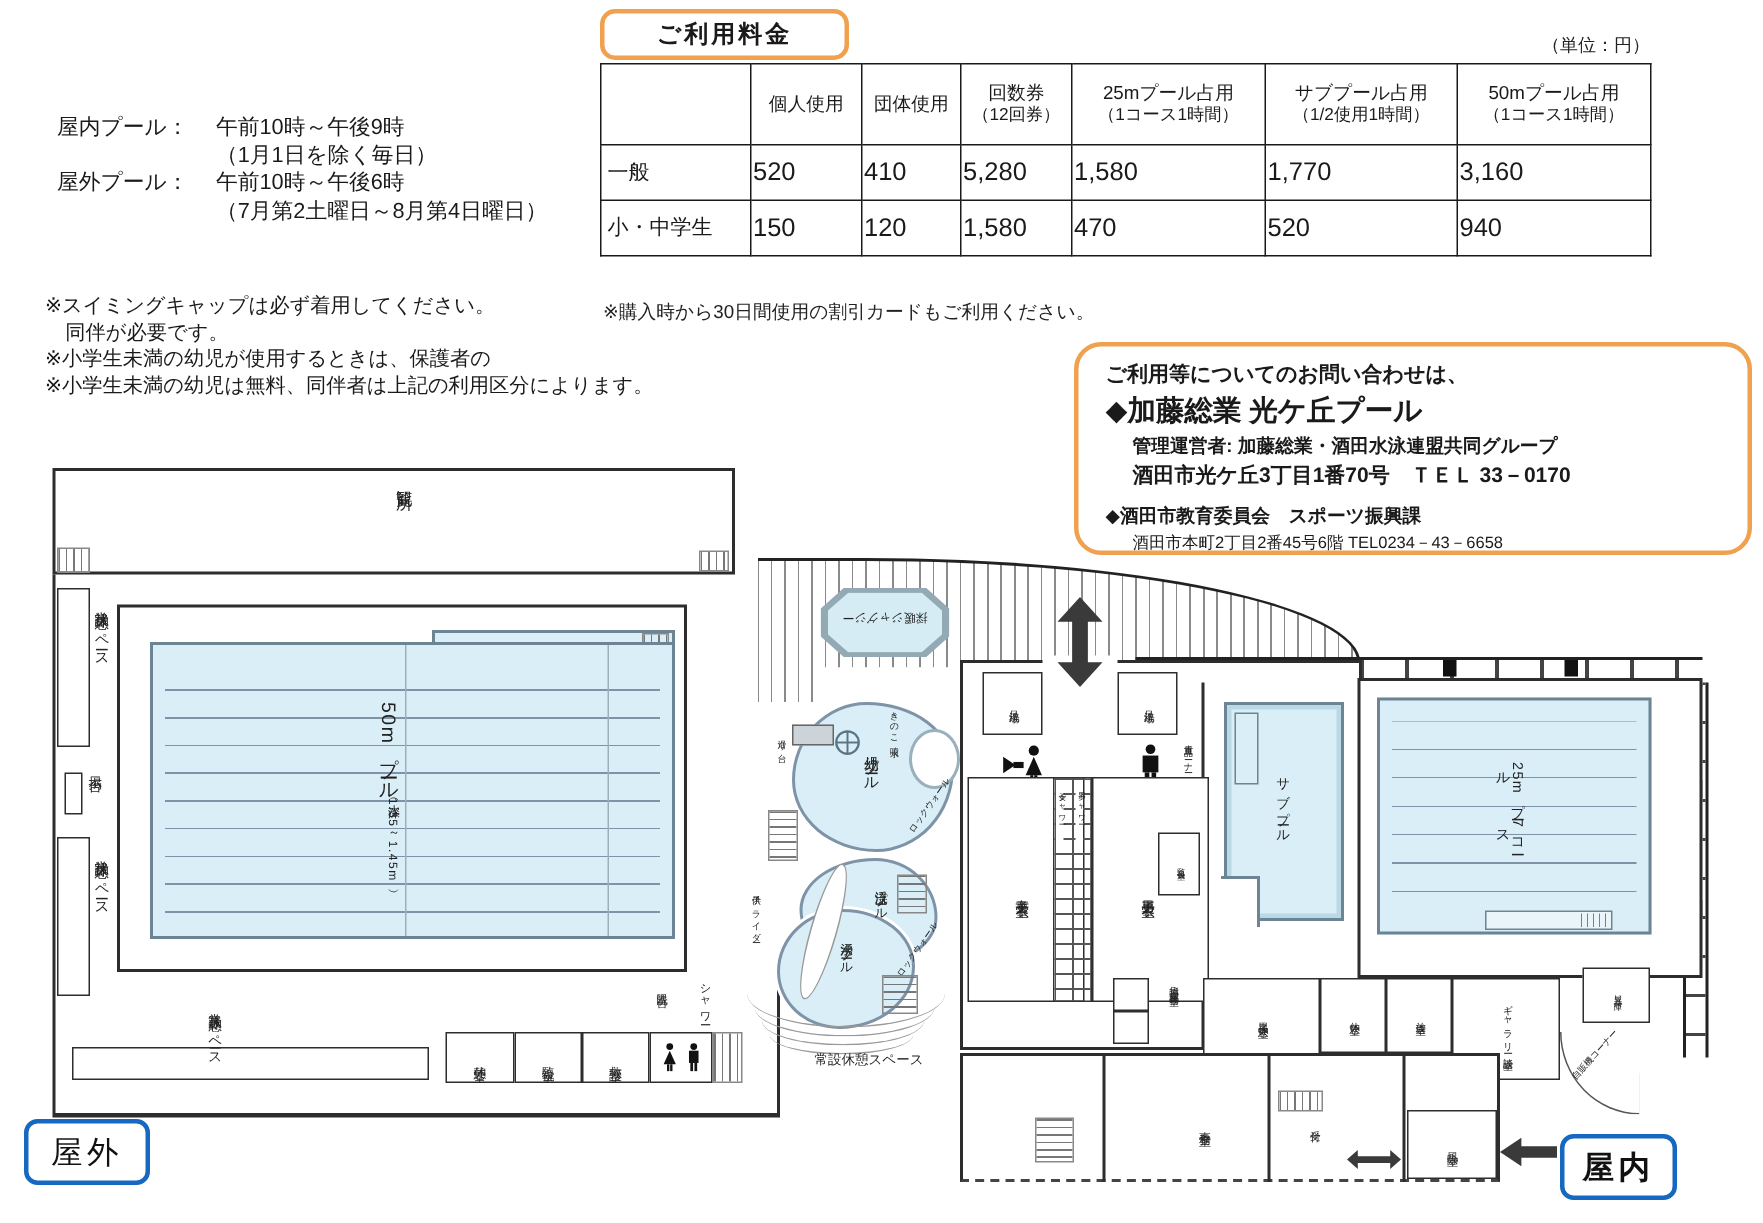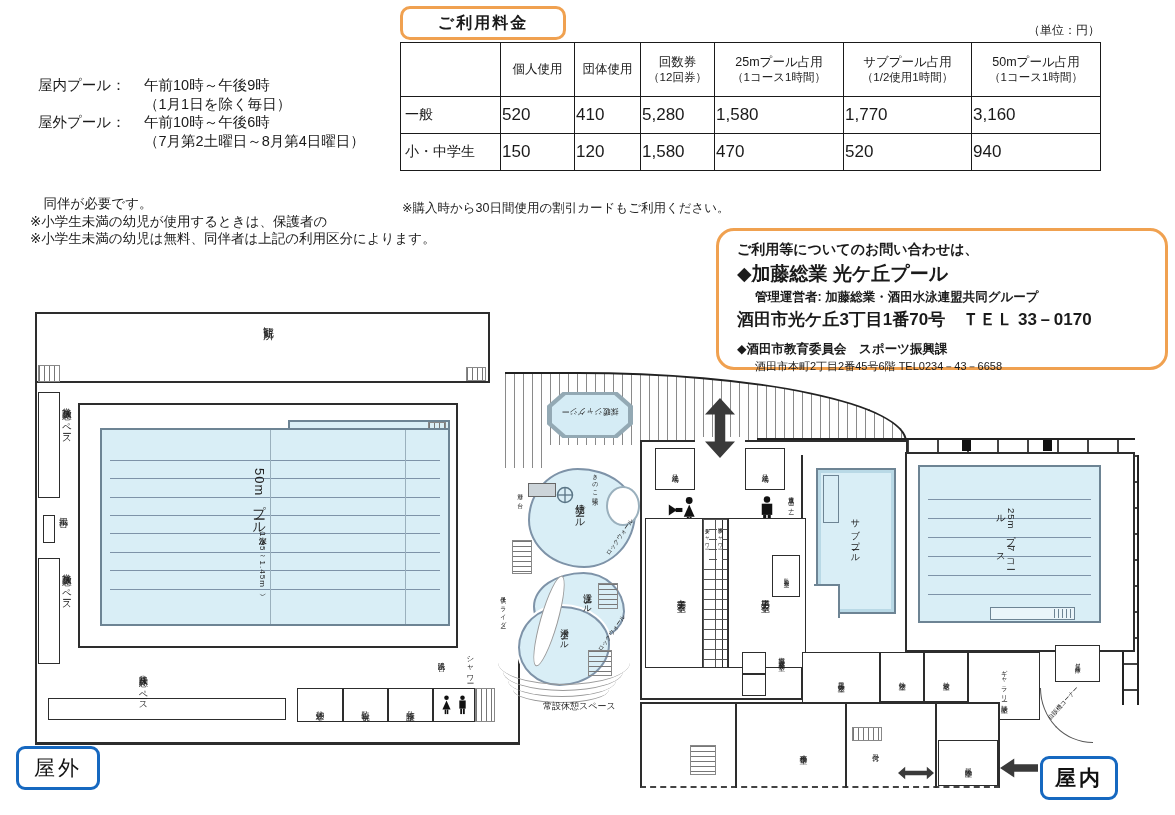--- a/index.html
+++ b/index.html
@@ -46,20 +46,21 @@
       <span></span>
         <span>（1月1日を除く毎日）</span>
       <span>屋外プール：</span>
         <span>午前10時～午後6時</span>
       <span></span>
         <span>（7月第2土曜日～8月第4日曜日）</span>
     </div>
   </div>
 
   <div class="abs" style="left:30px;top:195px;font-size:13.5px;line-height:17.5px;">
+    <div>※スイミングキャップは必ず着用してください。</div>
     <div>　同伴が必要です。</div>
     <div>※小学生未満の幼児が使用するときは、保護者の</div>
     <div>※小学生未満の幼児は無料、同伴者は上記の利用区分によります。</div>
   </div>
 
   <table class="fees">
     <colgroup>
         <col style="width:100px">
         <col style="width:74px">
         <col style="width:66px">
@@ -97,21 +98,21 @@
       <td class="num">940</td>
     </tr>
   </tbody>
     </table>
   <div class="lbl" style="left:402px;top:200px;font-size:12.5px;">※購入時から30日間使用の割引カードもご利用ください。</div>
 
   <div class="contactbox" style="left:716px;top:228px;width:452px;height:142px;">
     <div style="font-size:14px;font-weight:bold;">ご利用等についてのお問い合わせは、</div>
     <div style="font-size:19px;font-weight:bold;margin-top:2px;">◆加藤総業 光ケ丘プール</div>
     <div style="font-size:12.5px;font-weight:bold;margin-left:18px;margin-top:2px;">管理運営者: 加藤総業・酒田水泳連盟共同グループ</div>
-    <div style="font-size:17px;font-weight:bold;margin-top:2px;">酒田市光ケ丘3丁目1番70号　ＴＥＬ 33－0170</div>
+    <div style="font-size:14px;font-weight:bold;margin-left:18px;margin-top:2px;">酒田市光ケ丘3丁目1番70号　ＴＥＬ 33－0170</div>
     <div style="font-size:12.5px;font-weight:bold;margin-top:10px;">◆酒田市教育委員会　スポーツ振興課</div>
     <div style="font-size:11px;margin-left:18px;margin-top:1px;">酒田市本町2丁目2番45号6階 TEL0234－43－6658</div>
   </div>
 
   <div class="room" style="left:35px;top:312px;width:455px;height:71px;border-width:2px;"></div>
   <div class="vt lbl" style="left:262px;top:318px;height:62px;font-size:11px;">観覧所</div>
   <div class="hatchV" style="left:38px;top:365px;width:22px;height:17px;"></div>
   <div class="hatchV" style="left:466px;top:367px;width:20px;height:14px;"></div>
 
   <div class="wall" style="left:35px;top:383px;width:2px;height:359px;"></div>

